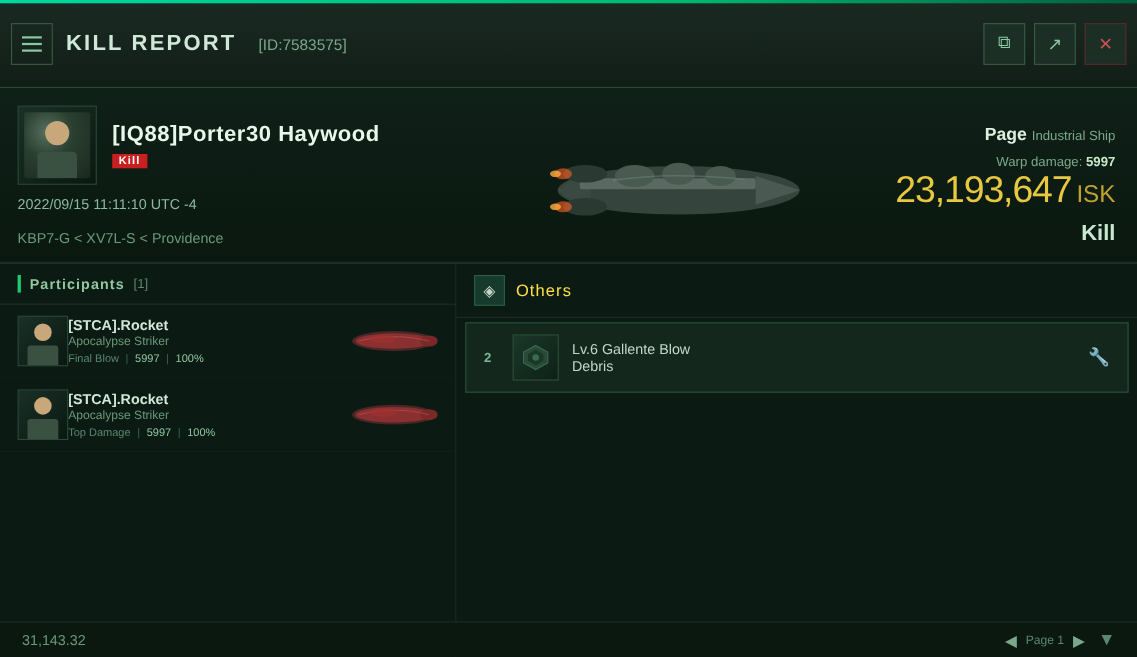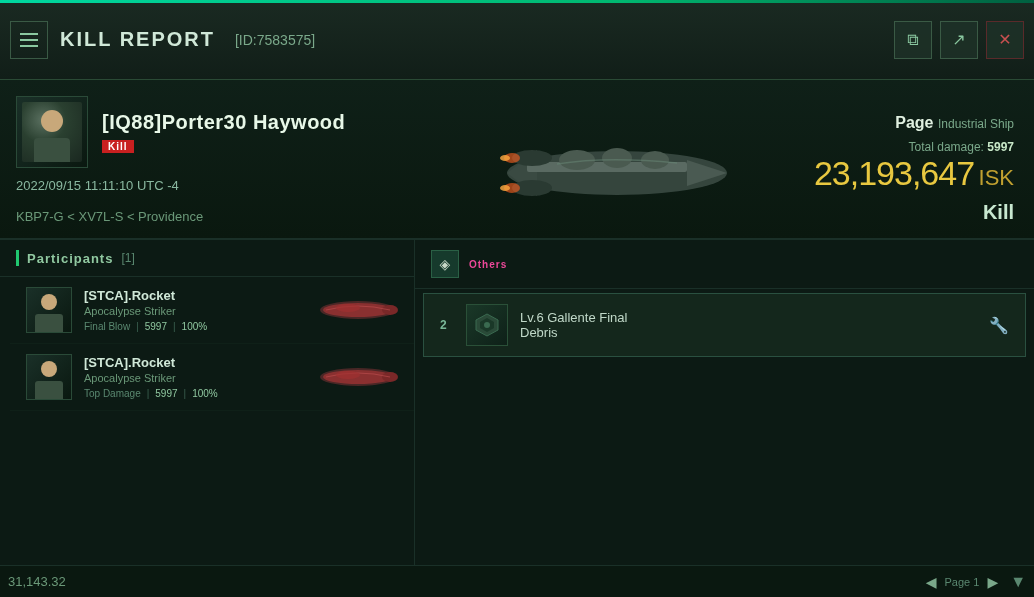--- a/index.html
+++ b/index.html
@@ -274,23 +274,22 @@
     .section-count {
       font-size: 12px;
       color: #5a8870;
     }
 
     .participant-item {
       display: flex;
       align-items: center;
       padding: 10px 16px;
       border-bottom: 1px solid #0f2018;
-      gap: 12px;
+      gap: 0;
       cursor: pointer;
-      margin-left: 10px;
     }
     .participant-avatar {
       width: 46px;
       height: 46px;
       background: linear-gradient(135deg, #1a3028, #0a1810);
       border: 1px solid #2a4a38;
       flex-shrink: 0;
       overflow: hidden;
       position: relative;
     }
@@ -354,23 +353,23 @@
       width: 28px;
       height: 28px;
       background: rgba(30,80,60,0.6);
       border: 1px solid #2a6045;
       display: flex;
       align-items: center;
       justify-content: center;
       font-size: 14px;
     }
     .others-title {
-      font-size: 10px;
-      font-weight: 700;
-      color: #ec4899;
+      font-size: 15px;
+      font-weight: 400;
+      color: #fde047;
       letter-spacing: 1px;
     }
     .others-item {
       display: flex;
       align-items: center;
       padding: 10px 16px;
       border-bottom: 1px solid #0f2018;
       gap: 12px;
       background: rgba(40,70,50,0.3);
       margin: 4px 8px;
@@ -407,21 +406,21 @@
     .bottom-bar {
       position: absolute;
       bottom: 0;
       left: 0;
       right: 0;
       height: 32px;
       background: #0a1810;
       border-top: 1px solid #1a3028;
       display: flex;
       align-items: center;
-      padding: 0 8px;
+      padding: 0 20px;
     }
     .bottom-amount {
       font-size: 13px;
       color: #6a9878;
       margin-right: auto;
     }
     .pagination {
       display: flex;
       align-items: center;
       gap: 8px;
@@ -519,21 +518,21 @@
       </svg>
     </div>
   </div>
 
   <div class="kill-info-right">
     <div>
       <span class="ship-type-name">Page</span>
       <span class="ship-type-class">Industrial Ship</span>
     </div>
     <div class="damage-row">
-      <span>Total damage:</span>
+      <span>Warp damage:</span>
       <span class="damage-value">5997</span>
     </div>
     <div>
       <span class="isk-value">23,193,647</span>
       <span class="isk-label">ISK</span>
     </div>
     <div class="kill-type-label">Kill</div>
   </div>
 </div>
 
@@ -610,21 +609,21 @@
     <div class="others-item">
       <span class="item-count-badge">2</span>
       <div class="item-icon">
         <svg width="30" height="30" viewBox="0 0 30 30">
           <polygon points="15,4 26,10 26,20 15,26 4,20 4,10" fill="#2a4a38" stroke="#3a6a50" stroke-width="1"></polygon>
           <polygon points="15,8 22,12 22,18 15,22 8,18 8,12" fill="#1a3828"></polygon>
           <circle cx="15" cy="15" r="3" fill="#3a6a50"></circle>
         </svg>
       </div>
       <div class="item-name">
-        <span>Lv.6 Gallente Final</span><br>
+        <span>Lv.6 Gallente Blow</span><br>
         <span>Debris</span>
       </div>
       <span class="item-wrench">🔧</span>
     </div>
   </div>
 </div>
 
 <div class="bottom-bar">
   <span class="bottom-amount">
     <span>31,143.32</span>

